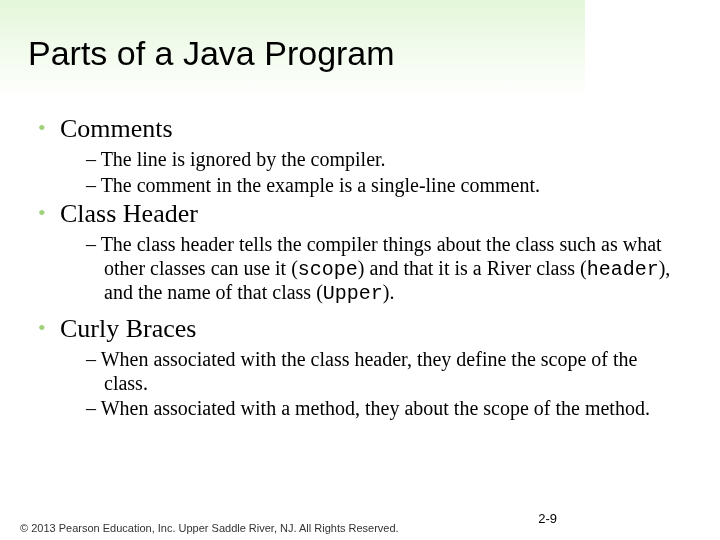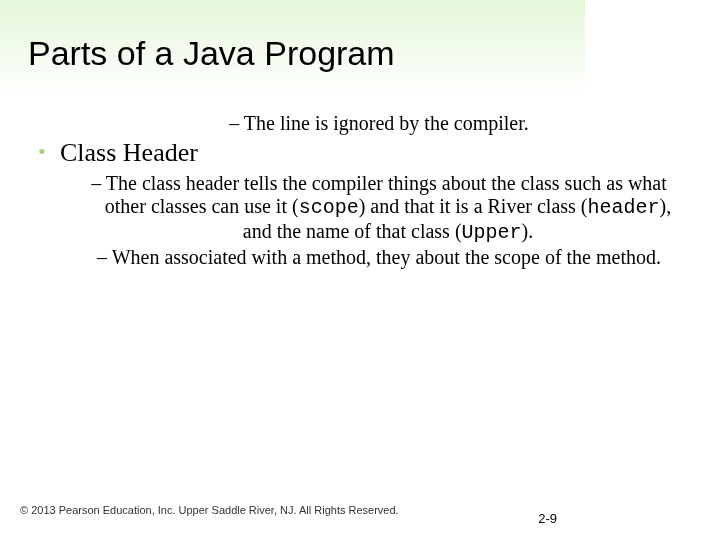--- a/index.html
+++ b/index.html
@@ -44,32 +44,31 @@
     width: 22px;
     font-size: 22px;
     vertical-align: 2px;
   }
   .b2 {
     font-size: 20px;
     margin: 2px 16px 2px 48px;
     line-height: 1.18;
     text-indent: -18px;
     padding-left: 18px;
-    text-align: center;
   }
   .b2 .dash {
     display: inline;
   }
   .code {
     font-family: "Courier New", Courier, monospace;
   }
   .footer {
     position: absolute;
     left: 20px;
-    bottom: 24px;
+    bottom: 6px;
     font-family: Arial, Helvetica, sans-serif;
     font-size: 11px;
     color: #333;
   }
   .pagenum {
     position: absolute;
     right: 28px;
     bottom: 14px;
     font-family: Arial, Helvetica, sans-serif;
     font-size: 13px;
@@ -78,31 +77,43 @@
 </style>
 </head>
 <body>
 
 <div class="slide">
 
   <div class="title">Parts of a Java Program</div>
 
   <div class="content">
 
+    <div class="b1">
+      <span class="bullet-dot">•</span><span>Comments</span>
+    </div>
     <div class="b2">
       <span class="dash">– </span><span>The line is ignored by the compiler.</span>
+    </div>
+    <div class="b2">
+      <span class="dash">– </span><span>The comment in the example is a single-line comment.</span>
     </div>
 
     <div class="b1" style="margin-top:0;">
       <span class="bullet-dot">•</span><span>Class Header</span>
     </div>
     <div class="b2">
       <span class="dash">– </span><span><span>The class header tells the compiler things about the class such as what other classes can use it (</span><span class="code">scope</span><span>) and that it is a River class (</span><span class="code">header</span><span>), and the name of that class (</span><span class="code">Upper</span><span>).</span></span>
     </div>
 
+    <div class="b1" style="margin-top:8px;">
+      <span class="bullet-dot">•</span><span>Curly Braces</span>
+    </div>
+    <div class="b2">
+      <span class="dash">– </span><span>When associated with the class header, they define the scope of the class.</span>
+    </div>
     <div class="b2">
       <span class="dash">– </span><span>When associated with a method, they about the scope of the method.</span>
     </div>
 
   </div>
 
   <div class="footer">© 2013 Pearson Education, Inc. Upper Saddle River, NJ. All Rights Reserved.</div>
   <div class="pagenum">2-9</div>
 
 </div>

